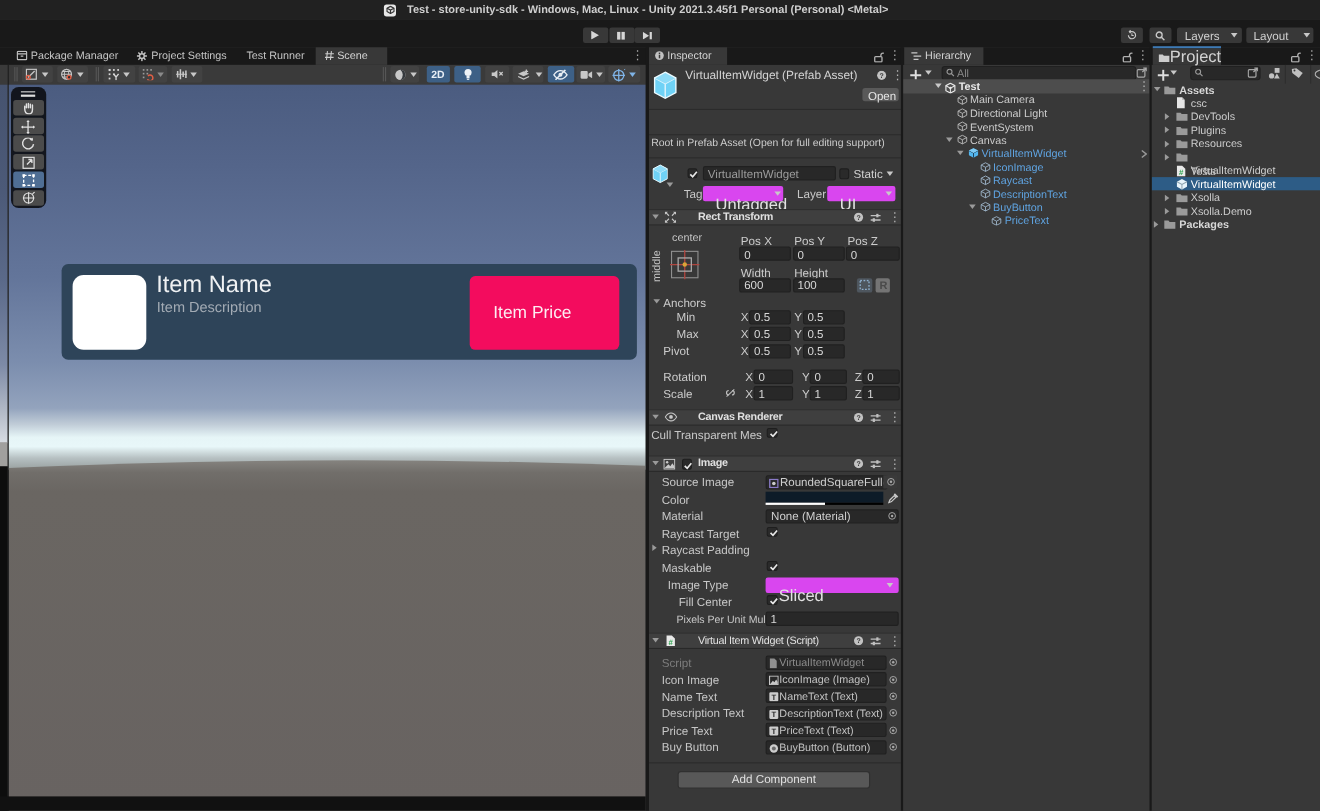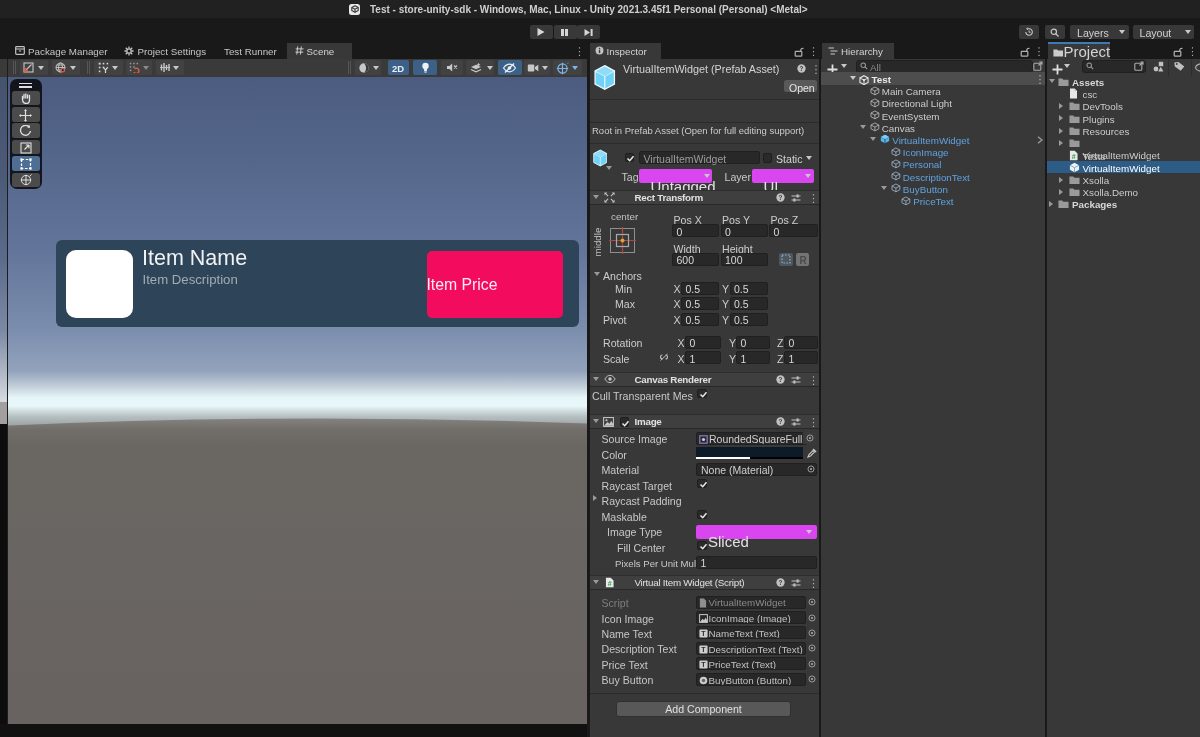--- a/index.html
+++ b/index.html
@@ -271,21 +271,21 @@
 <svg class="abs" style="left:19.5px;top:174px" width="12" height="12" viewBox="0 0 12 12">
     <circle cx="6" cy="6" r="4.6" fill="none" stroke="#e0e0e0" stroke-width="1"></circle>
     <path d="M6 0.8 V11.2 M0.8 6 H11.2" stroke="#e0e0e0" stroke-width="1"></path>
     <path d="M9.5 2.5 L11.5 0.5" stroke="#e0e0e0" stroke-width="1"></path>
   </svg>
 <div class="abs" style="left:55.5px;top:239.5px;width:523px;height:87px;background:#2e4459;border-radius:6px"></div>
 <div class="abs" style="left:66px;top:250px;width:67px;height:68px;background:#ffffff;border-radius:10px"></div>
 <div class="txt" style="left:142px;top:247px;font-size:21.5px;line-height:23px;color:#eff1f3;font-weight:400">Item Name</div>
 <div class="txt" style="left:142.5px;top:272px;font-size:13.2px;line-height:15px;color:#a3abb4">Item Description</div>
 <div class="abs" style="left:427px;top:250.5px;width:135.5px;height:67px;background:#f30c5e;border-radius:5px"></div>
-<div class="txt" style="left:405px;top:276px;width:114px;text-align:center;font-size:15.8px;line-height:17px;color:#fdedf2">Item Price</div>
+<div class="txt" style="left:427px;top:276px;width:114px;text-align:center;font-size:15.8px;line-height:17px;color:#fdedf2">Item Price</div>
 <svg class="abs" style="left:594px;top:64px" width="21.5" height="27" viewBox="0 0 20 24">
     <path d="M10 1 L19 5.8 V18.2 L10 23 L1 18.2 V5.8 Z" fill="#6fd2f6"></path>
     <path d="M1 5.8 L10 10.6 L19 5.8 M10 10.6 V23" fill="none" stroke="#dff4fd" stroke-width="1.2"></path>
     <path d="M10 1 L19 5.8 L10 10.6 L1 5.8 Z" fill="#8edcf8"></path>
     <path d="M10 1 L19 5.8 V18.2 L10 23 L1 18.2 V5.8 Z" fill="none" stroke="#eafaff" stroke-width="1.2"></path>
   </svg>
 <div class="txt" style="left:623px;top:62.5px;font-size:10.8px;color:#d4d4d4">VirtualItemWidget (Prefab Asset)</div>
 <svg class="abs" style="left:796.5px;top:64px" width="9" height="9" viewBox="0 0 10 10">
     <circle cx="5" cy="5" r="4.6" fill="#c2c2c2"></circle>
     <text x="5" y="7.6" font-size="7" font-weight="bold" fill="#383838" text-anchor="middle" font-family="Liberation Sans">?</text>
@@ -689,21 +689,21 @@
 <div class="row" style="left:892.3px;top:134.95px;color:#5fa3e0">VirtualItemWidget</div>
 <svg class="abs" style="left:890.8px;top:146.84999999999997px" width="9.8" height="9.8" viewBox="0 0 12 12">
     <path d="M6 1.2 L10.8 3.7 V8.3 L6 10.8 L1.2 8.3 V3.7 Z" fill="none" stroke="#9fb6cc" stroke-width="1.0" stroke-linejoin="round"></path>
     <path d="M1.2 3.7 L6 6.2 L10.8 3.7 M6 6.2 V10.8" fill="none" stroke="#9fb6cc" stroke-width="1.0"></path>
   </svg>
 <div class="row" style="left:902.8px;top:147.14999999999998px;color:#5fa3e0">IconImage</div>
 <svg class="abs" style="left:890.8px;top:159.04999999999998px" width="9.8" height="9.8" viewBox="0 0 12 12">
     <path d="M6 1.2 L10.8 3.7 V8.3 L6 10.8 L1.2 8.3 V3.7 Z" fill="none" stroke="#9fb6cc" stroke-width="1.0" stroke-linejoin="round"></path>
     <path d="M1.2 3.7 L6 6.2 L10.8 3.7 M6 6.2 V10.8" fill="none" stroke="#9fb6cc" stroke-width="1.0"></path>
   </svg>
-<div class="row" style="left:902.8px;top:159.35px;color:#5fa3e0">Personal</div>
+<div class="row" style="left:902.8px;top:159.35px;color:#5fa3e0">Raycast</div>
 <svg class="abs" style="left:890.8px;top:171.25px" width="9.8" height="9.8" viewBox="0 0 12 12">
     <path d="M6 1.2 L10.8 3.7 V8.3 L6 10.8 L1.2 8.3 V3.7 Z" fill="none" stroke="#9fb6cc" stroke-width="1.0" stroke-linejoin="round"></path>
     <path d="M1.2 3.7 L6 6.2 L10.8 3.7 M6 6.2 V10.8" fill="none" stroke="#9fb6cc" stroke-width="1.0"></path>
   </svg>
 <div class="row" style="left:902.8px;top:171.55px;color:#5fa3e0">DescriptionText</div>
 <div class="fold fd" style="left:880.5px;top:186.25px"></div>
 <svg class="abs" style="left:890.8px;top:183.45px" width="9.8" height="9.8" viewBox="0 0 12 12">
     <path d="M6 1.2 L10.8 3.7 V8.3 L6 10.8 L1.2 8.3 V3.7 Z" fill="none" stroke="#9fb6cc" stroke-width="1.0" stroke-linejoin="round"></path>
     <path d="M1.2 3.7 L6 6.2 L10.8 3.7 M6 6.2 V10.8" fill="none" stroke="#9fb6cc" stroke-width="1.0"></path>
   </svg>

